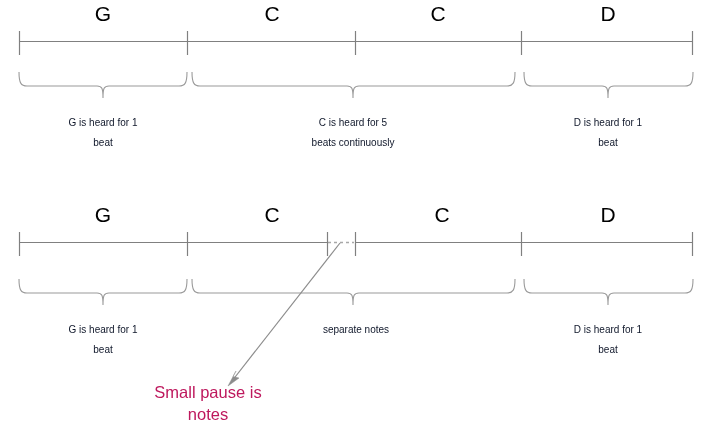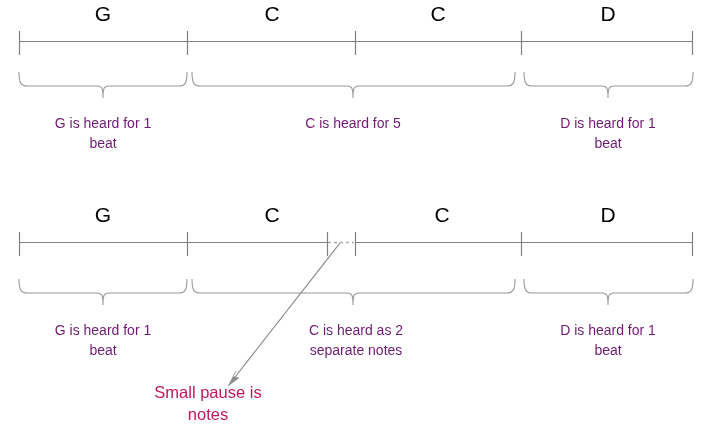--- a/index.html
+++ b/index.html
@@ -29,23 +29,23 @@
     text-align: center;
     font-size: 21px;
     line-height: 24px;
     color: #000;
     white-space: nowrap;
     transform: translateX(-50%);
   }
   .caption {
     position: absolute;
     text-align: center;
-    font-size: 14px;
+    font-size: 10px;
     line-height: 20px;
-    color: #701a75;
+    color: #0f172a;
     transform: translateX(-50%);
   }
   .annotation {
     position: absolute;
     text-align: center;
     font-size: 16.5px;
     line-height: 22px;
     color: #be185d;
     transform: translateX(-50%);
   }
@@ -108,37 +108,37 @@
   <div class="note-letter" style="left:272px; top:2px; width:120px;">C</div>
   <div class="note-letter" style="left:438px; top:2px; width:120px;">C</div>
   <div class="note-letter" style="left:608px; top:2px; width:120px;">D</div>
 
   <div class="caption" style="left:103px; top:113px; width:190px;">
     <div>G is heard for 1</div>
     <div>beat</div>
   </div>
   <div class="caption" style="left:353px; top:113px; width:220px;">
     <div>C is heard for 5</div>
+    <div>beats continuously</div>
   </div>
   <div class="caption" style="left:608px; top:113px; width:190px;">
     <div>D is heard for 1</div>
     <div>beat</div>
   </div>
 
   <div class="note-letter" style="left:103px; top:203px; width:120px;">G</div>
   <div class="note-letter" style="left:272px; top:203px; width:120px;">C</div>
   <div class="note-letter" style="left:442px; top:203px; width:120px;">C</div>
   <div class="note-letter" style="left:608px; top:203px; width:120px;">D</div>
 
   <div class="caption" style="left:103px; top:320px; width:190px;">
     <div>G is heard for 1</div>
     <div>beat</div>
   </div>
   <div class="caption" style="left:356px; top:320px; width:200px;">
-    <div>C is heard as 2</div>
     <div>separate notes</div>
   </div>
   <div class="caption" style="left:608px; top:320px; width:190px;">
     <div>D is heard for 1</div>
     <div>beat</div>
   </div>
 
   <div class="annotation" style="left:208px; top:381px; width:260px;">
     <div>Small pause is</div>
     <div>notes</div>

